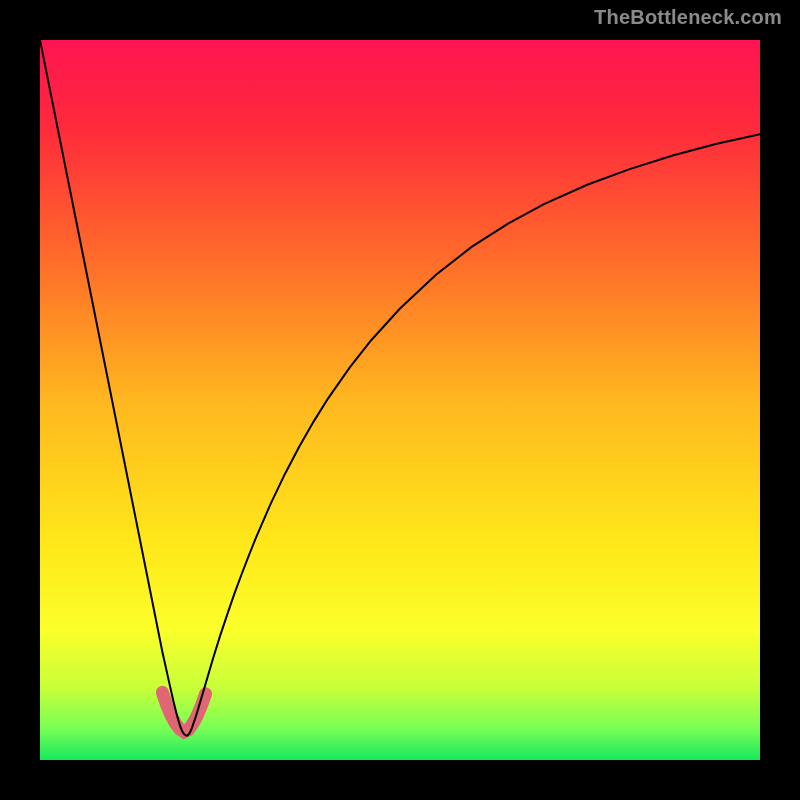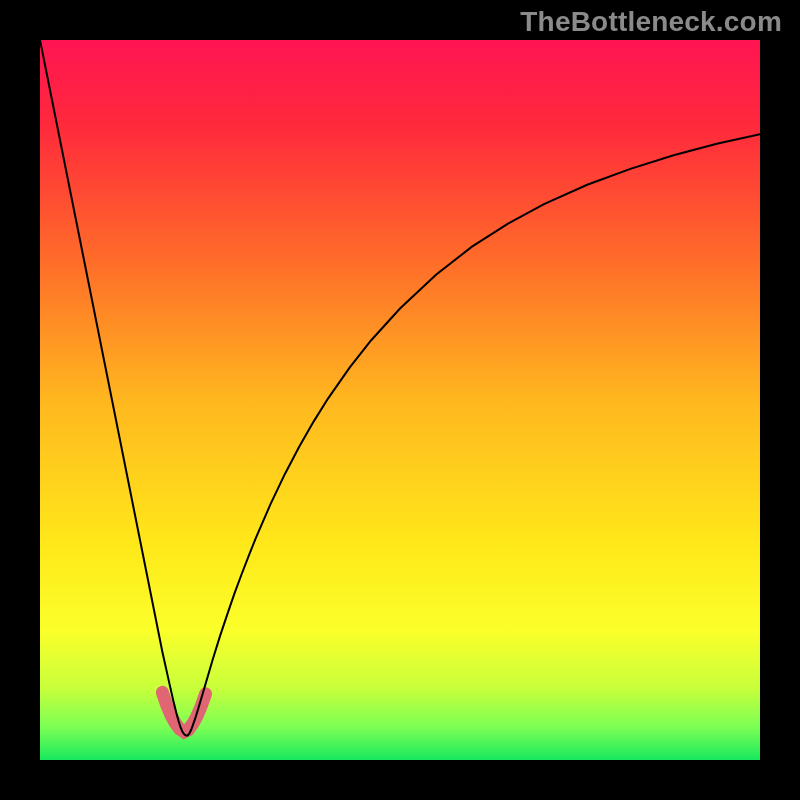--- a/index.html
+++ b/index.html
@@ -49,21 +49,21 @@
   }
   .marker-path {
     fill: none;
     stroke-linecap: round;
   }
   .watermark {
     position: absolute;
     top: 6px;
     right: 18px;
     font-family: Arial, Helvetica, sans-serif;
-    font-size: 28px;
+    font-size: 20px;
     font-weight: bold;
     color: #8a8a8a;
     letter-spacing: 0.2px;
   }
 </style>
 </head>
 <body>
 
 <div class="frame">
   <div class="watermark">TheBottleneck.com</div>

